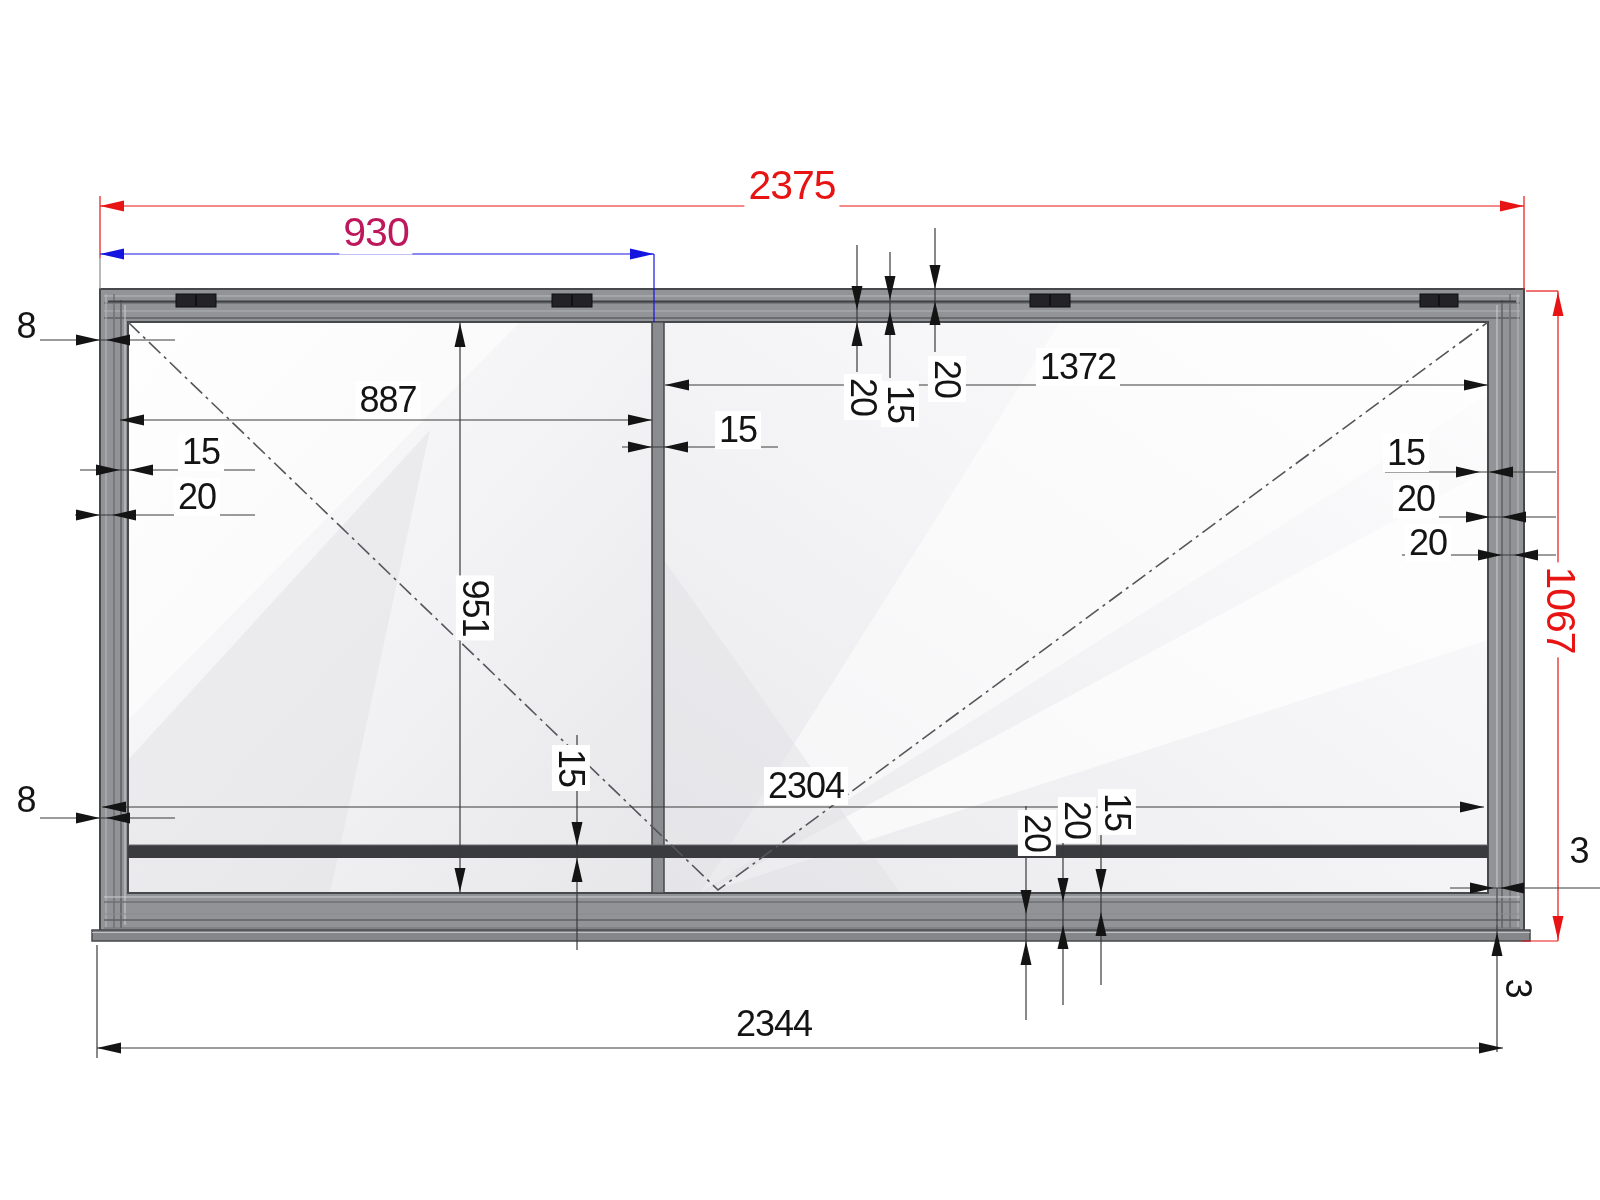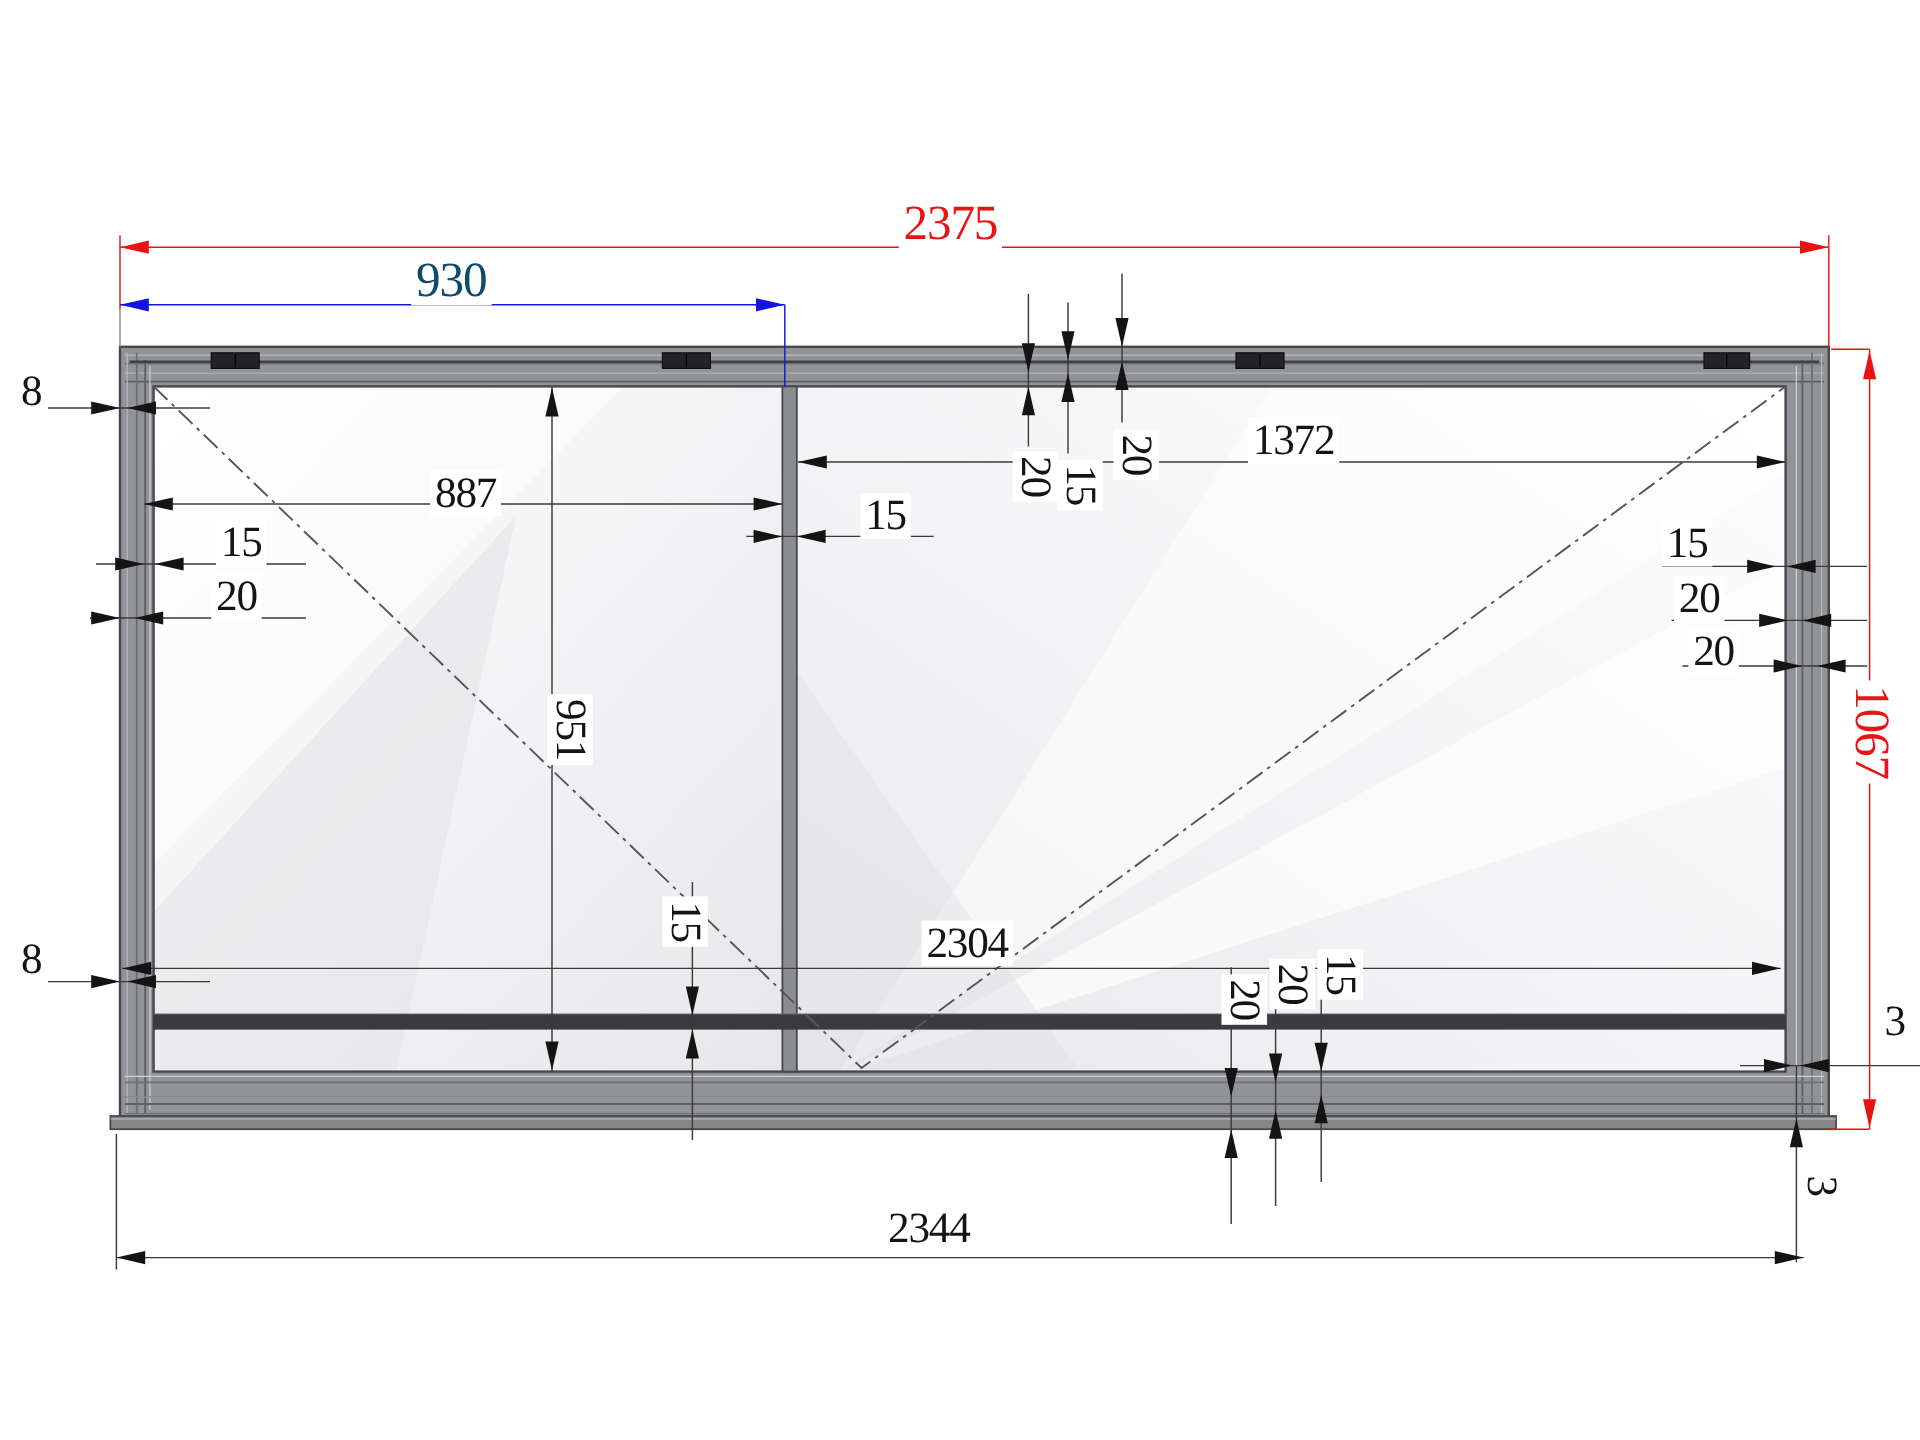--- a/index.html
+++ b/index.html
@@ -1,24 +1,24 @@
 <!DOCTYPE html>
 <html><head>
 <meta charset="utf-8">
 <style>
   html,body{margin:0;padding:0;background:#ffffff;}
   .canvas{position:relative;width:1600px;height:1200px;background:#ffffff;overflow:hidden;
-          font-family:Liberation Serif, serif;}
+          font-family:Liberation Sans, sans-serif;}
   svg{position:absolute;left:0;top:0;}
   .lbl{position:absolute;transform:translate(-50%,-50%);background:#ffffff;color:#141414;
        font-size:36px;line-height:1.05;padding:0 4px;white-space:nowrap;letter-spacing:-1px;}
   .lbl.rot{transform:translate(-50%,-50%) rotate(90deg);}
   .lbl.big{font-size:41px;}
   .lbl.red{color:#e81414;}
-  .lbl.blue{color:#0c4a6e;}
+  .lbl.blue{color:#be185d;}
 </style>
 </head>
 <body>
 
 <div class="canvas">
 
 <svg width="1600" height="1200" viewBox="0 0 1600 1200">
   <defs>
     <polygon id="arr" points="0,0 -24,-5.5 -24,5.5"></polygon>
     <linearGradient id="glassL" x1="0" y1="0" x2="1" y2="1">
@@ -196,21 +196,21 @@
     <use href="#arr" fill="#141414" stroke="none" transform="translate(1497,932) rotate(-90)"></use>
     <line x1="97" y1="945" x2="97" y2="1058"></line>
     <line x1="97" y1="1048" x2="1503" y2="1048"></line>
     <use href="#arr" fill="#141414" stroke="none" transform="translate(97,1048) rotate(180)"></use>
     <use href="#arr" fill="#141414" stroke="none" transform="translate(1503,1048)"></use>
   </g>
 </svg>
 
 <div class="lbl big red" style="left:792px;top:186px;">2375</div>
 <div class="lbl big blue" style="left:376px;top:233px;">930</div>
-<div class="lbl" style="left:388px;top:411px;">887</div>
+<div class="lbl" style="left:388px;top:400px;">887</div>
 <div class="lbl" style="left:1078px;top:367px;">1372</div>
 <div class="lbl" style="left:26px;top:326px;">8</div>
 <div class="lbl" style="left:26px;top:800px;">8</div>
 <div class="lbl" style="left:201px;top:452px;">15</div>
 <div class="lbl" style="left:197px;top:497px;">20</div>
 <div class="lbl" style="left:738px;top:430px;">15</div>
 <div class="lbl rot" style="left:863px;top:397px;">20</div>
 <div class="lbl rot" style="left:900px;top:404px;">15</div>
 <div class="lbl rot" style="left:947px;top:379px;">20</div>
 <div class="lbl" style="left:1406px;top:453px;">15</div>

